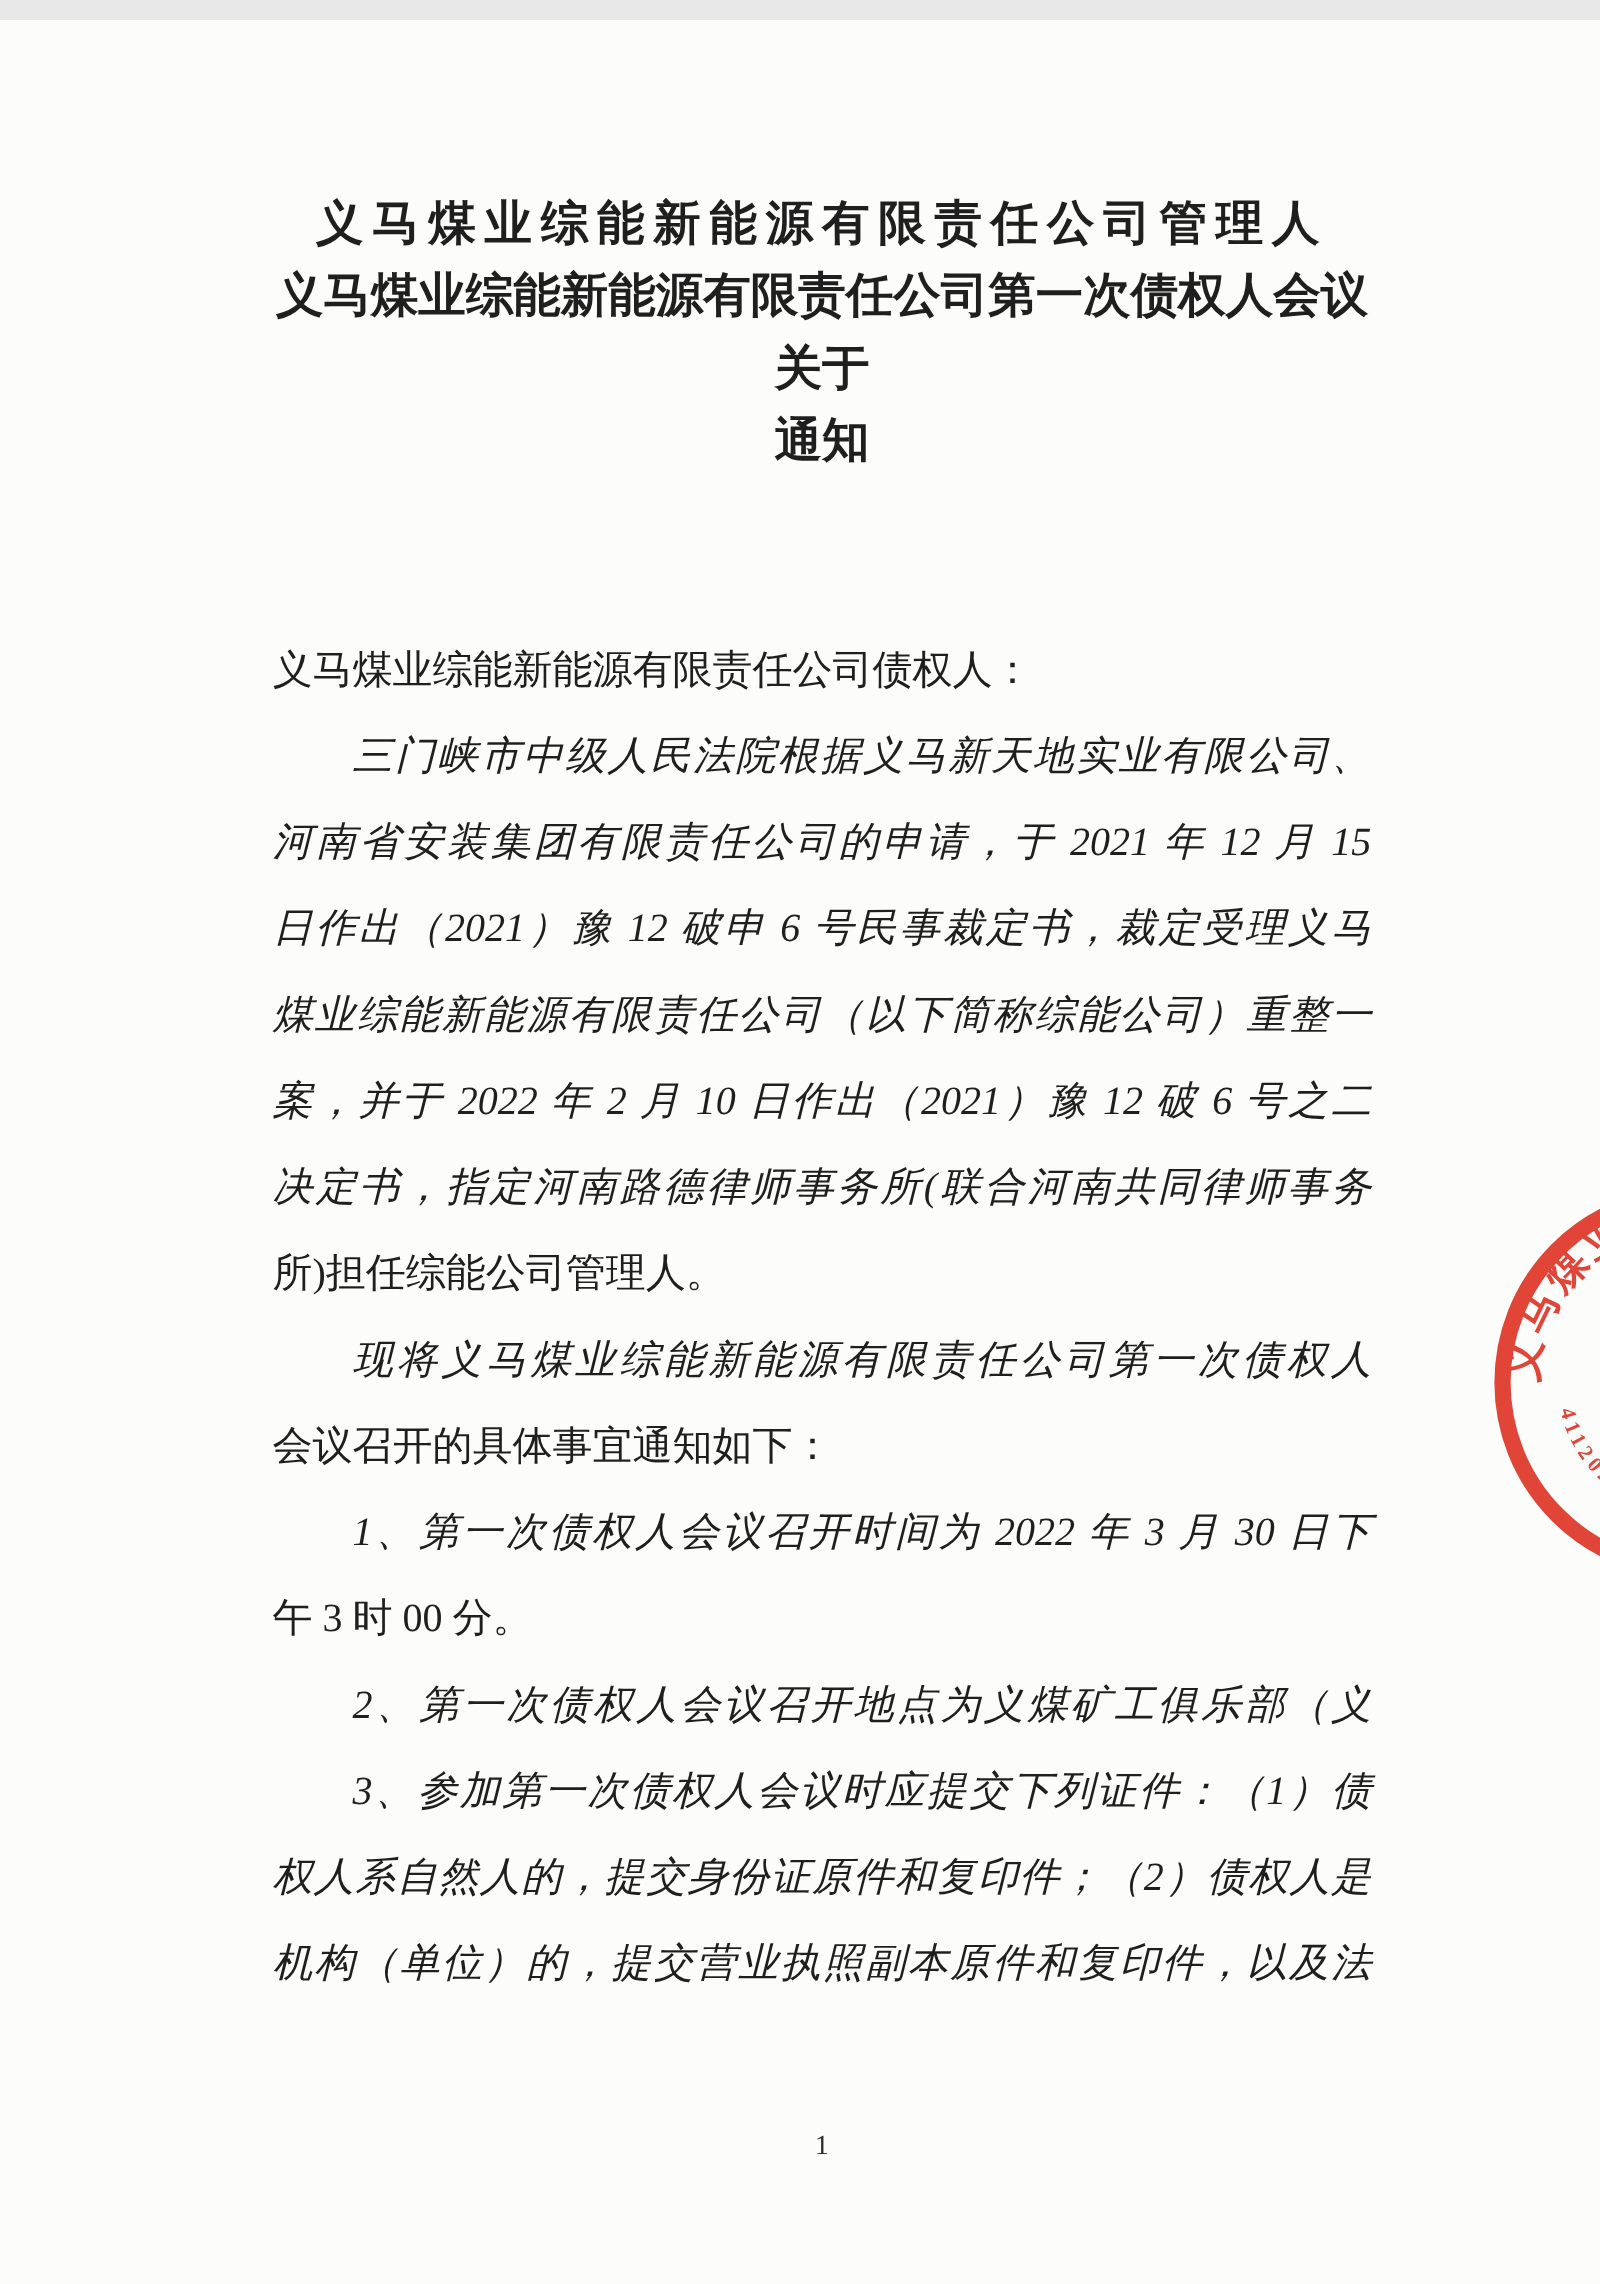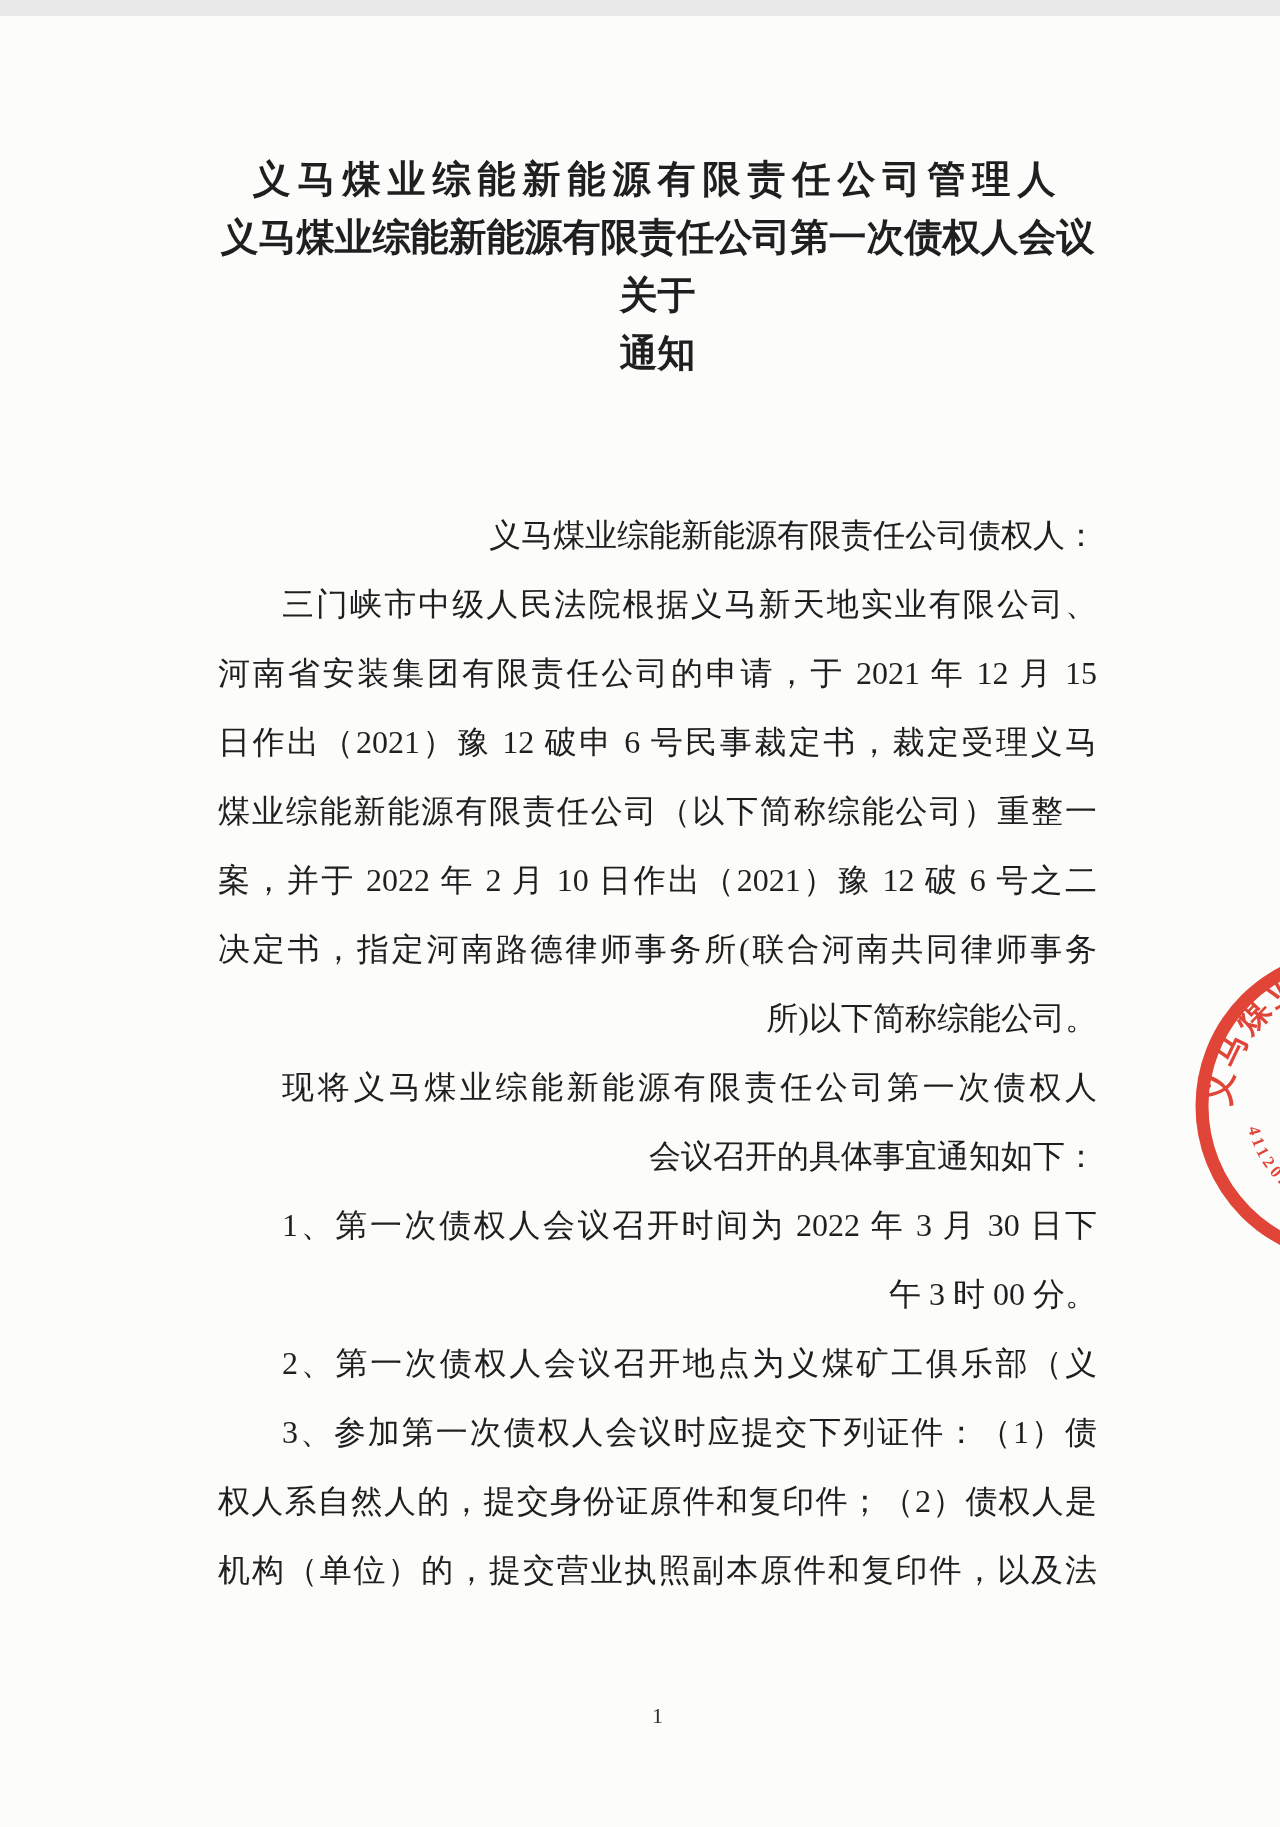--- a/index.html
+++ b/index.html
@@ -20,25 +20,26 @@
     line-height:58px;
     text-align:center;
     white-space:nowrap;
   }
   .t1{letter-spacing:7px;}
   .t3{letter-spacing:0px;}
   .doc-body{top:485px;}
   .line{
     font-size:32px;
     line-height:69px;
-    text-align:right;
+    text-align:left;
   }
   .line.just{
     text-align:justify;
     text-align-last:justify;
+    font-style:italic;
   }
   .line.ind{text-indent:64px;}
   .page-number{
     position:absolute;
     top:1688px;left:218px;width:879px;
     font-size:22px;line-height:24px;
     text-align:center;color:#2a2a2a;
   }
   .seal{
     position:absolute;
@@ -63,21 +64,21 @@
   </div>
 
   <div class="content doc-body" style="position:absolute;">
       <div class="line">义马煤业综能新能源有限责任公司债权人：</div>
       <div class="line ind just">三门峡市中级人民法院根据义马新天地实业有限公司、</div>
       <div class="line just">河南省安装集团有限责任公司的申请，于 2021 年 12 月 15</div>
       <div class="line just">日作出（2021）豫 12 破申 6 号民事裁定书，裁定受理义马</div>
       <div class="line just">煤业综能新能源有限责任公司（以下简称综能公司）重整一</div>
       <div class="line just">案，并于 2022 年 2 月 10 日作出（2021）豫 12 破 6 号之二</div>
       <div class="line just">决定书，指定河南路德律师事务所(联合河南共同律师事务</div>
-      <div class="line">所)以下简称综能公司。</div>
+      <div class="line">所)担任综能公司管理人。</div>
       <div class="line ind just">现将义马煤业综能新能源有限责任公司第一次债权人</div>
       <div class="line">会议召开的具体事宜通知如下：</div>
       <div class="line ind just">1、第一次债权人会议召开时间为 2022 年 3 月 30 日下</div>
       <div class="line">午 3 时 00 分。</div>
       <div class="line ind just">2、第一次债权人会议召开地点为义煤矿工俱乐部（义</div>
       <div class="line ind just">3、参加第一次债权人会议时应提交下列证件：（1）债</div>
       <div class="line just">权人系自然人的，提交身份证原件和复印件；（2）债权人是</div>
       <div class="line just">机构（单位）的，提交营业执照副本原件和复印件，以及法</div>
     </div>
 

